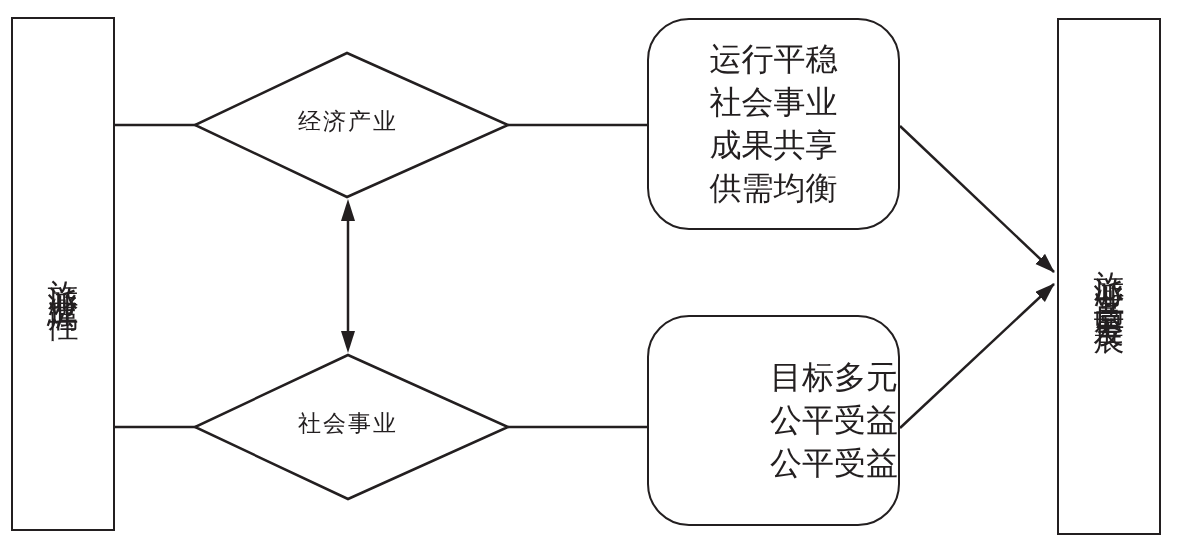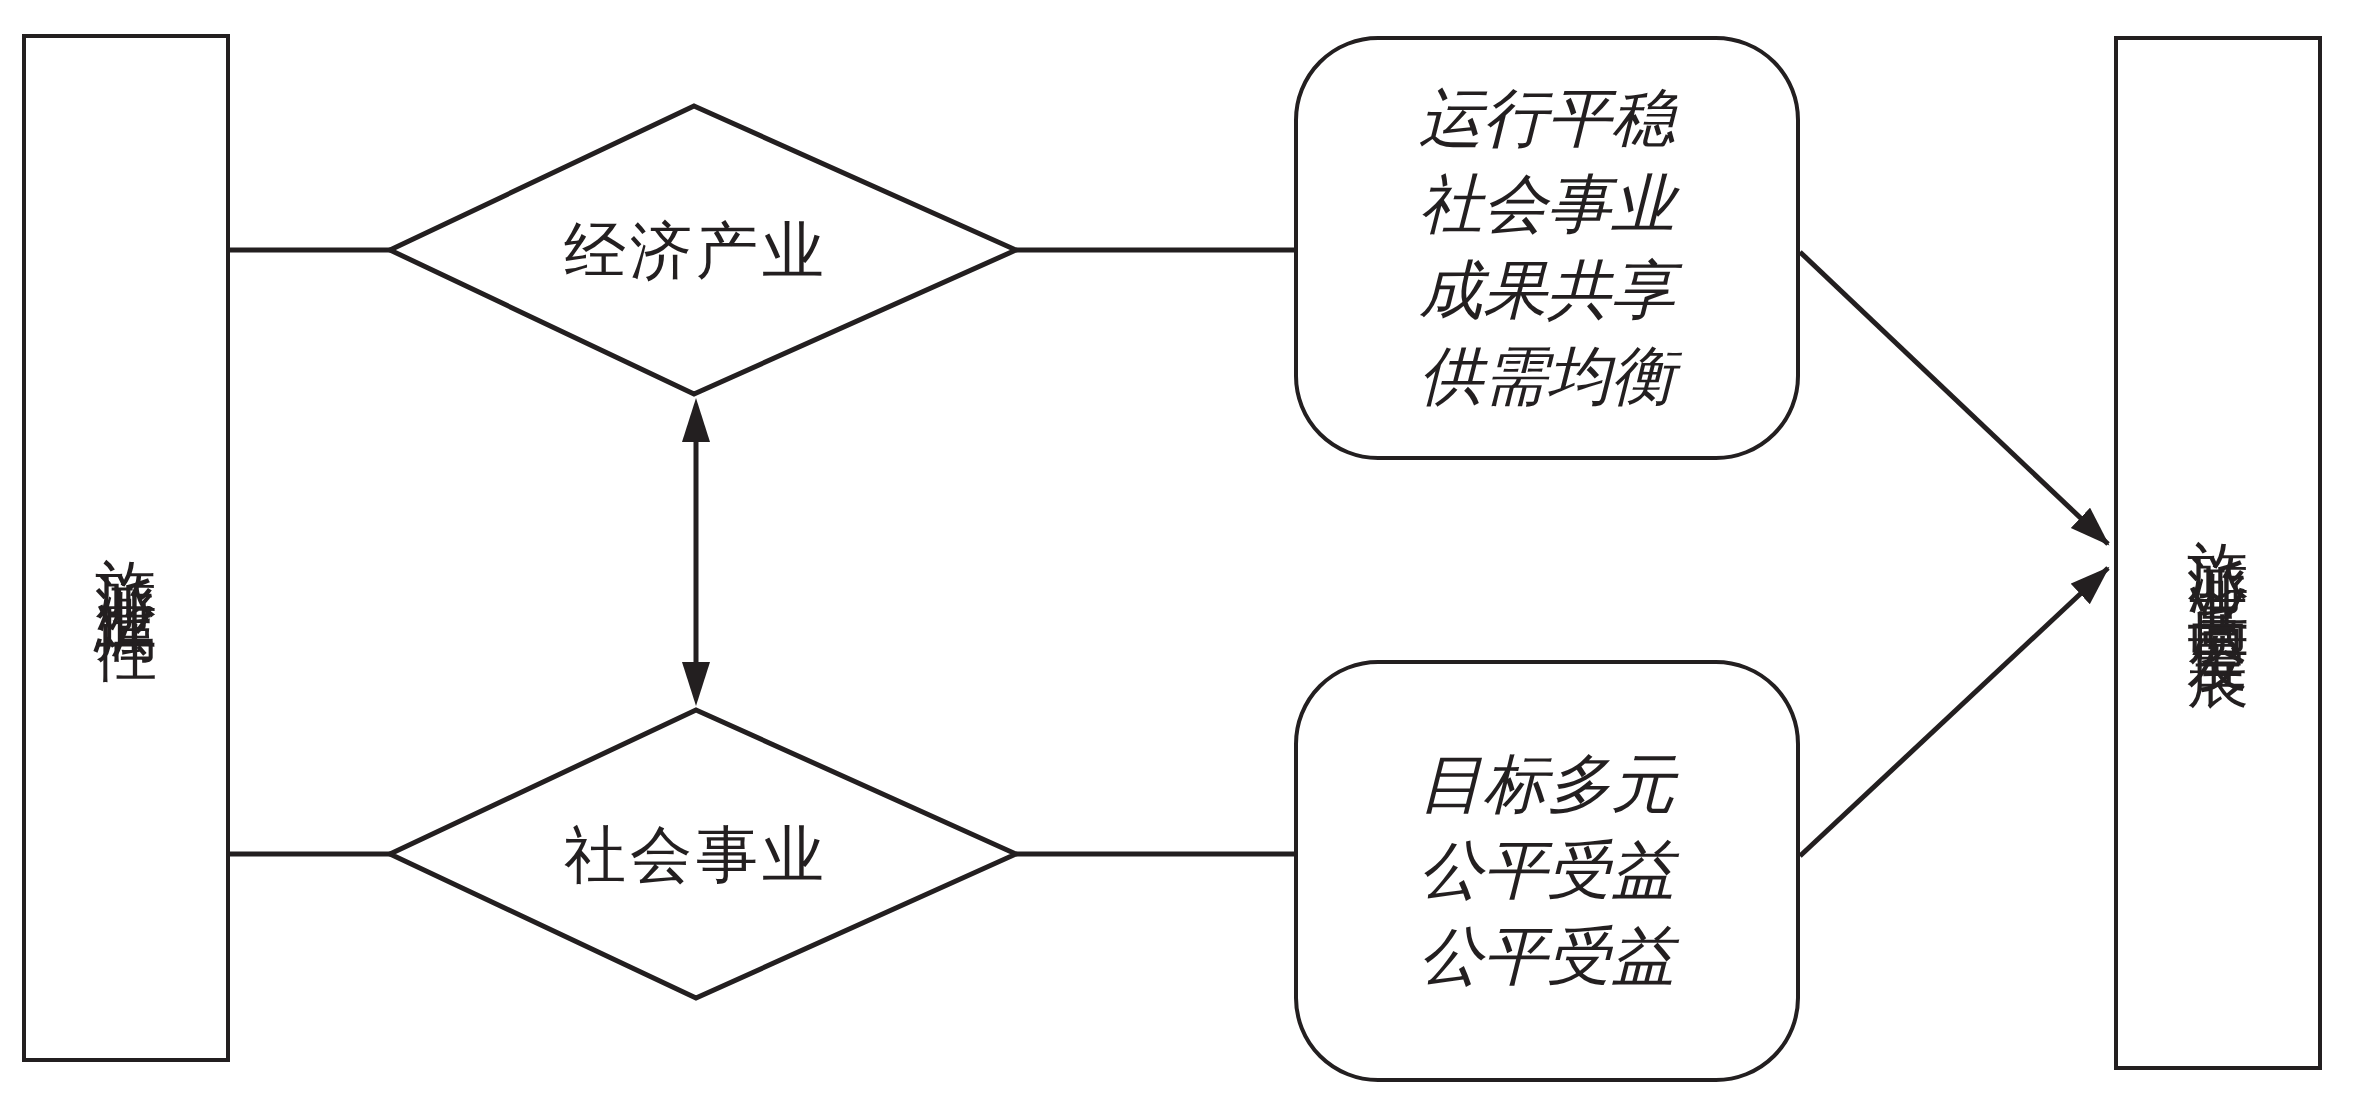--- a/index.html
+++ b/index.html
@@ -39,34 +39,33 @@
     font-size: 31px;
     letter-spacing: 8px;
     line-height: 1;
     white-space: nowrap;
   }
   .rounded-box {
     left: 647px;
     width: 253px;
     border-radius: 42px;
     flex-direction: column;
-    font-style: italic;
   }
   .rounded-box .rline {
     display: block;
     font-size: 32px;
     line-height: 43px;
     text-align: left;
     white-space: nowrap;
   }
   .diamond-label {
     position: absolute;
     width: 220px;
     text-align: center;
-    font-size: 31px;
+    font-size: 23px;
     line-height: 1;
     letter-spacing: 2px;
   }
 </style>
 </head>
 <body>
 
 <div id="canvas">
 
   <svg id="wires" viewBox="0 0 1177 558" xmlns="http://www.w3.org/2000/svg">
@@ -104,21 +103,21 @@
 
   <div class="node rounded-box" style="top:18px; height:212px;">
     <div>
       <span class="rline">运行平稳</span>
       <span class="rline">社会事业</span>
       <span class="rline">成果共享</span>
       <span class="rline">供需均衡</span>
     </div>
   </div>
 
-  <div class="node rounded-box" style="top:330px; height:211px;">
+  <div class="node rounded-box" style="top:315px; height:211px;align-items:flex-end;">
     <div>
       <span class="rline">目标多元</span>
       <span class="rline">公平受益</span>
       <span class="rline">公平受益</span>
     </div>
   </div>
 
   <div class="node side-box" style="left:1057px; top:18px; height:517px;">
     <div class="vtext">旅游业高质量发展</div>
   </div>

